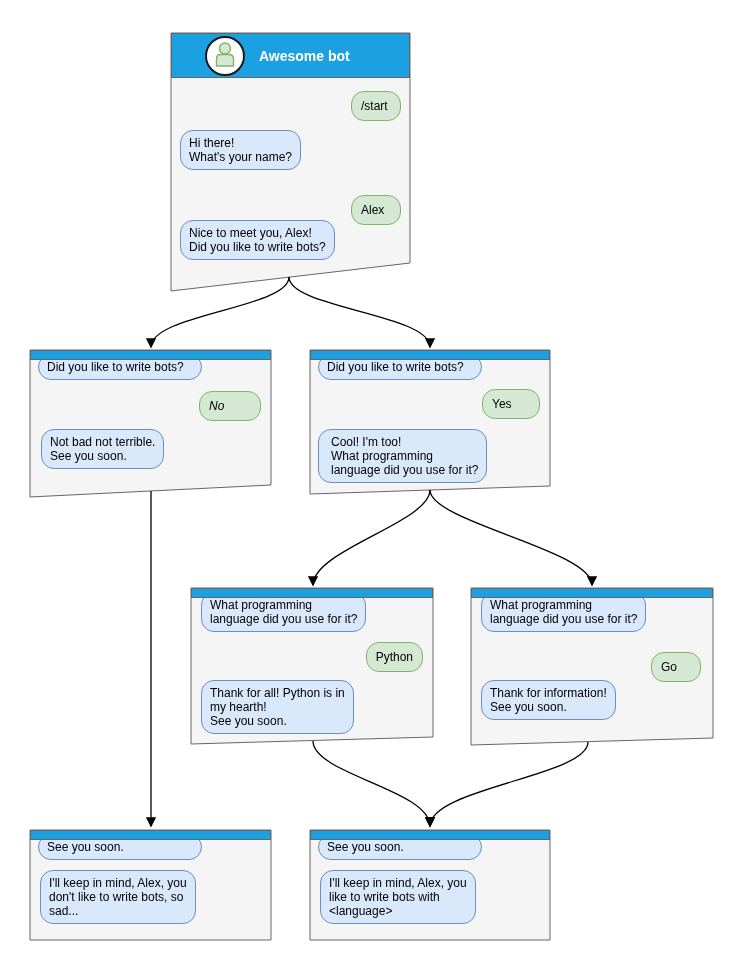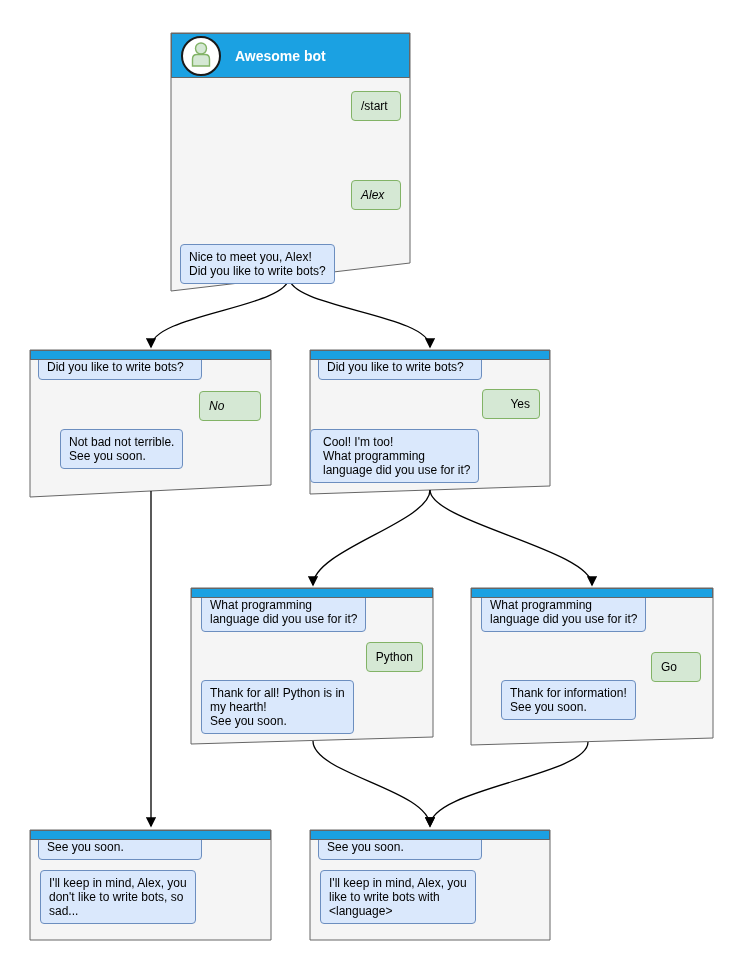--- a/index.html
+++ b/index.html
@@ -9,28 +9,28 @@
   }
   #shapes{position:absolute;left:0;top:0;z-index:0;}
   .window{position:absolute;z-index:1;}
   .bar{
     position:absolute;left:0;right:0;top:0;height:10px;
     background:#1ba1e2;border:1px solid #666;box-sizing:border-box;z-index:3;
   }
   .main-header{
     position:absolute;left:0;top:0;width:100%;height:45px;
     background:#1ba1e2;border:1px solid #666;box-sizing:border-box;
-    z-index:3;display:flex;align-items:center;
+    z-index:3;display:flex;align-items:center;padding-left:24px;
   }
   .main-title{color:#ffffff;font-weight:bold;font-size:14px;margin-left:13px;}
   .avatar{margin-left:8px;width:42px;height:42px;flex:0 0 auto;}
   .bubble{
     position:absolute;z-index:1;box-sizing:border-box;
     font-size:12px;line-height:14px;color:#000;
-    white-space:pre-line;border-radius:4px;width:max-content;
+    white-space:pre-line;border-radius:13px;width:max-content;
   }
   .bot{background:#dae8fc;border:1px solid #6c8ebf;padding:5px 8px;}
   .user{background:#d5e8d4;border:1px solid #82b366;padding:7px 9px;}
   .arrow{stroke:#000;stroke-width:1.3;fill:none;}
   .winshape{fill:#f5f5f5;stroke:#666;stroke-width:1;}
 </style>
 </head>
 <body>
 
 <div id="canvas">
@@ -62,58 +62,60 @@
   <div class="window" style="left:171px;top:33px;width:239px;height:258px;">
     <div class="main-header">
       <svg class="avatar" viewBox="0 0 42 42">
         <circle cx="21" cy="21" r="19" fill="#ffffff" stroke="#1a1a1a" stroke-width="2"></circle>
         <circle cx="21" cy="13.5" r="5.5" fill="#d5e8d4" stroke="#82b366" stroke-width="1.4"></circle>
         <path d="M12.5,31 L12.5,24 Q12.5,19.5 17,19.5 L25,19.5 Q29.5,19.5 29.5,24 L29.5,31 Z" fill="#d5e8d4" stroke="#82b366" stroke-width="1.4"></path>
       </svg>
       <span class="main-title">Awesome bot</span>
     </div>
     <div class="bubble user" style="top:58px;right:9px;min-width:50px;">/start</div>
-    <div class="bubble user" style="top:147px;right:9px;min-width:50px;font-style:italic;">Alex</div>
-    <div class="bubble bot" style="top:187px;left:9px;margin-top:24px;">Nice to meet you, Alex!
+    <div class="bubble bot" style="top:97px;left:9px;">Hi there!
+What's your name?</div>
+    <div class="bubble user" style="top:162px;right:9px;min-width:50px;">Alex</div>
+    <div class="bubble bot" style="top:187px;left:9px;">Nice to meet you, Alex!
 Did you like to write bots?</div>
   </div>
 
   <div class="window" style="left:30px;top:350px;width:241px;height:147px;">
     <div class="bar"></div>
     <div class="bubble bot" style="top:4px;left:8px;min-width:164px;">Did you like to write bots?</div>
     <div class="bubble user" style="top:41px;right:10px;min-width:62px;font-style:italic;">No</div>
-    <div class="bubble bot" style="top:79px;left:11px;margin-left:19px;">Not bad not terrible.
+    <div class="bubble bot" style="top:79px;left:11px;">Not bad not terrible.
 See you soon.</div>
   </div>
 
   <div class="window" style="left:310px;top:350px;width:240px;height:144px;">
     <div class="bar"></div>
     <div class="bubble bot" style="top:4px;left:8px;min-width:164px;">Did you like to write bots?</div>
-    <div class="bubble user" style="top:39px;right:10px;min-width:58px;text-align:right;">Yes</div>
-    <div class="bubble bot" style="top:79px;left:0;padding-left:12px;">Cool! I'm too!
+    <div class="bubble user" style="top:39px;right:10px;min-width:58px;">Yes</div>
+    <div class="bubble bot" style="top:79px;left:8px;padding-left:12px;">Cool! I'm too!
 What programming
 language did you use for it?</div>
   </div>
 
   <div class="window" style="left:191px;top:588px;width:242px;height:156px;">
     <div class="bar"></div>
     <div class="bubble bot" style="top:4px;left:10px;min-width:160px;">What programming
 language did you use for it?</div>
     <div class="bubble user" style="top:54px;right:10px;min-width:50px;text-align:center;">Python</div>
     <div class="bubble bot" style="top:92px;left:10px;">Thank for all! Python is in
 my hearth!
 See you soon.</div>
   </div>
 
   <div class="window" style="left:471px;top:588px;width:242px;height:157px;">
     <div class="bar"></div>
     <div class="bubble bot" style="top:4px;left:10px;min-width:160px;">What programming
 language did you use for it?</div>
     <div class="bubble user" style="top:64px;right:12px;min-width:50px;">Go</div>
-    <div class="bubble bot" style="top:92px;left:10px;margin-left:20px;">Thank for information!
+    <div class="bubble bot" style="top:92px;left:10px;">Thank for information!
 See you soon.</div>
   </div>
 
   <div class="window" style="left:30px;top:830px;width:241px;height:110px;">
     <div class="bar"></div>
     <div class="bubble bot" style="top:4px;left:8px;min-width:164px;">See you soon.</div>
     <div class="bubble bot" style="top:40px;left:10px;">I'll keep in mind, Alex, you
 don't like to write bots, so
 sad...</div>
   </div>

